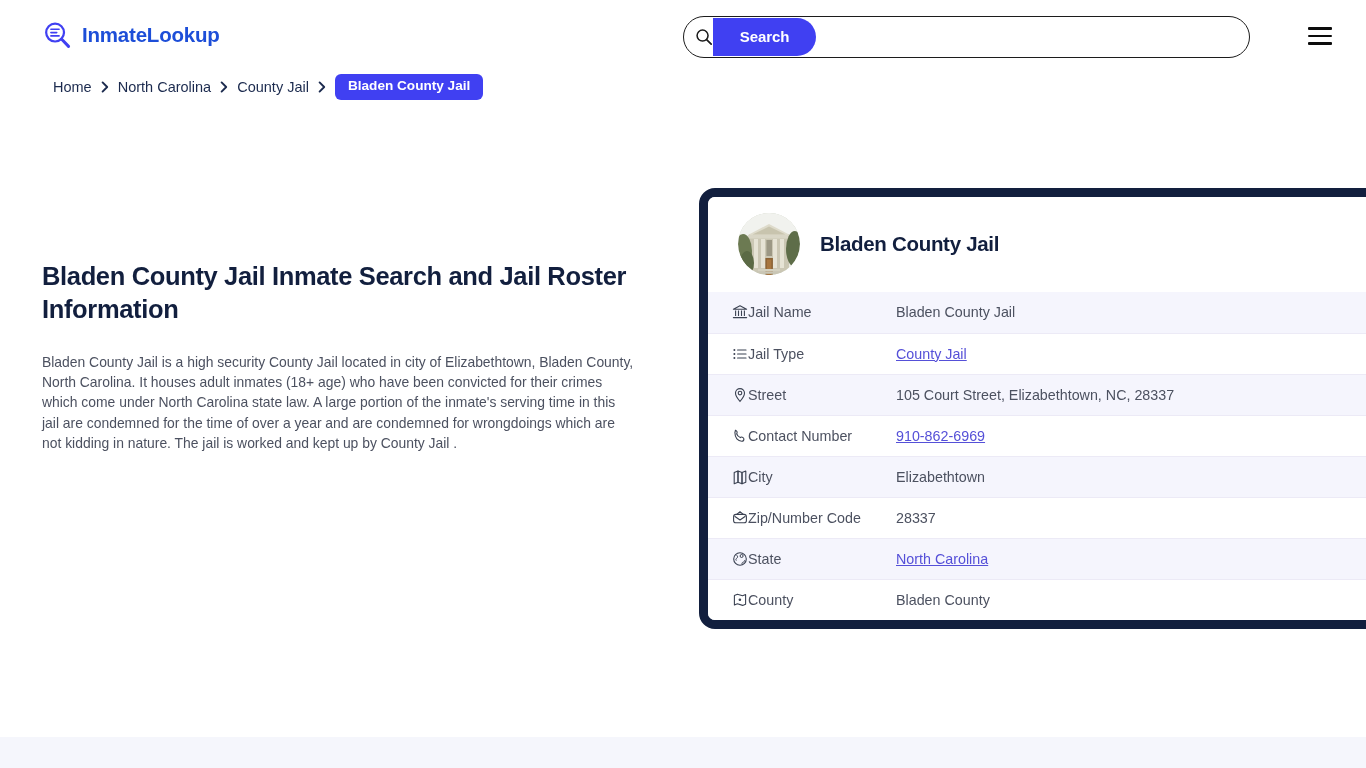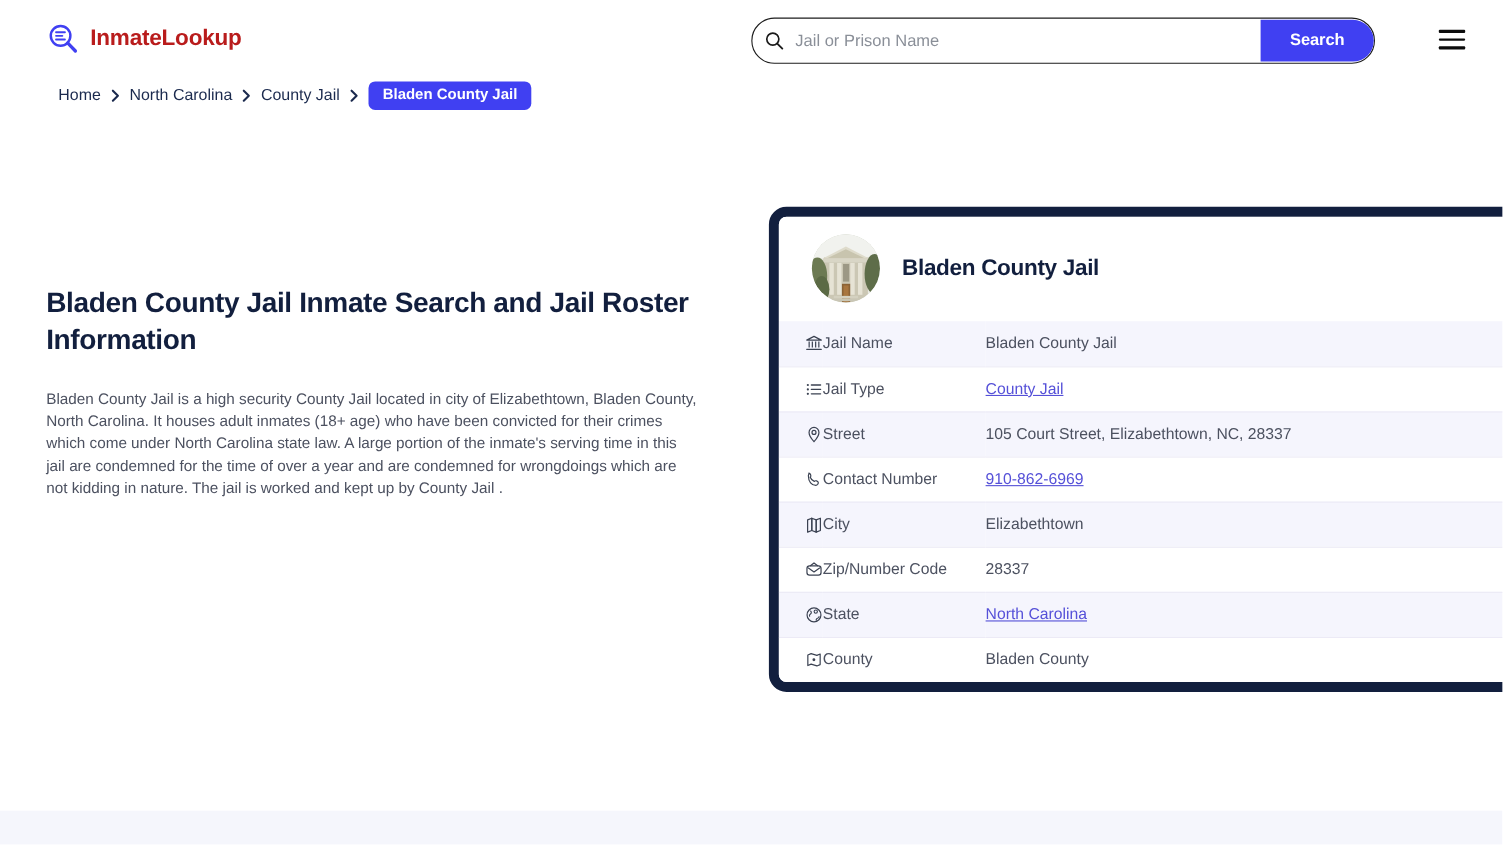--- a/index.html
+++ b/index.html
@@ -42,21 +42,21 @@
   }
   .brand-icon {
     width: 31px;
     height: 31px;
     display: block;
     flex: 0 0 auto;
   }
   .brand-name {
     font-size: 20.5px;
     font-weight: 700;
-    color: #b91c1c;
+    color: #1d4ed8;
     letter-spacing: -0.2px;
     line-height: 1;
     white-space: nowrap;
   }
 
   .search-wrap {
     position: absolute;
     left: 683px;
     top: 16px;
     width: 567px;
@@ -285,21 +285,20 @@
       <span class="brand-name">InmateLookup</span>
     </a>
 
     <div class="search-wrap">
       <span class="search-glass">
         <svg viewBox="0 0 20 20" width="18" height="18" xmlns="http://www.w3.org/2000/svg">
           <circle cx="8.4" cy="8.4" r="6.1" fill="none" stroke="#1b1b1b" stroke-width="1.7"></circle>
           <line x1="12.9" y1="12.9" x2="18" y2="18" stroke="#1b1b1b" stroke-width="1.9" stroke-linecap="round"></line>
         </svg>
       </span>
-      <input class="search-input" type="text" placeholder="Jail or Prison Name" style="">
       <button class="search-button">Search</button>
     </div>
 
     <button class="hamburger">
       <span></span>
       <span></span>
       <span></span>
     </button>
   </div>
 

